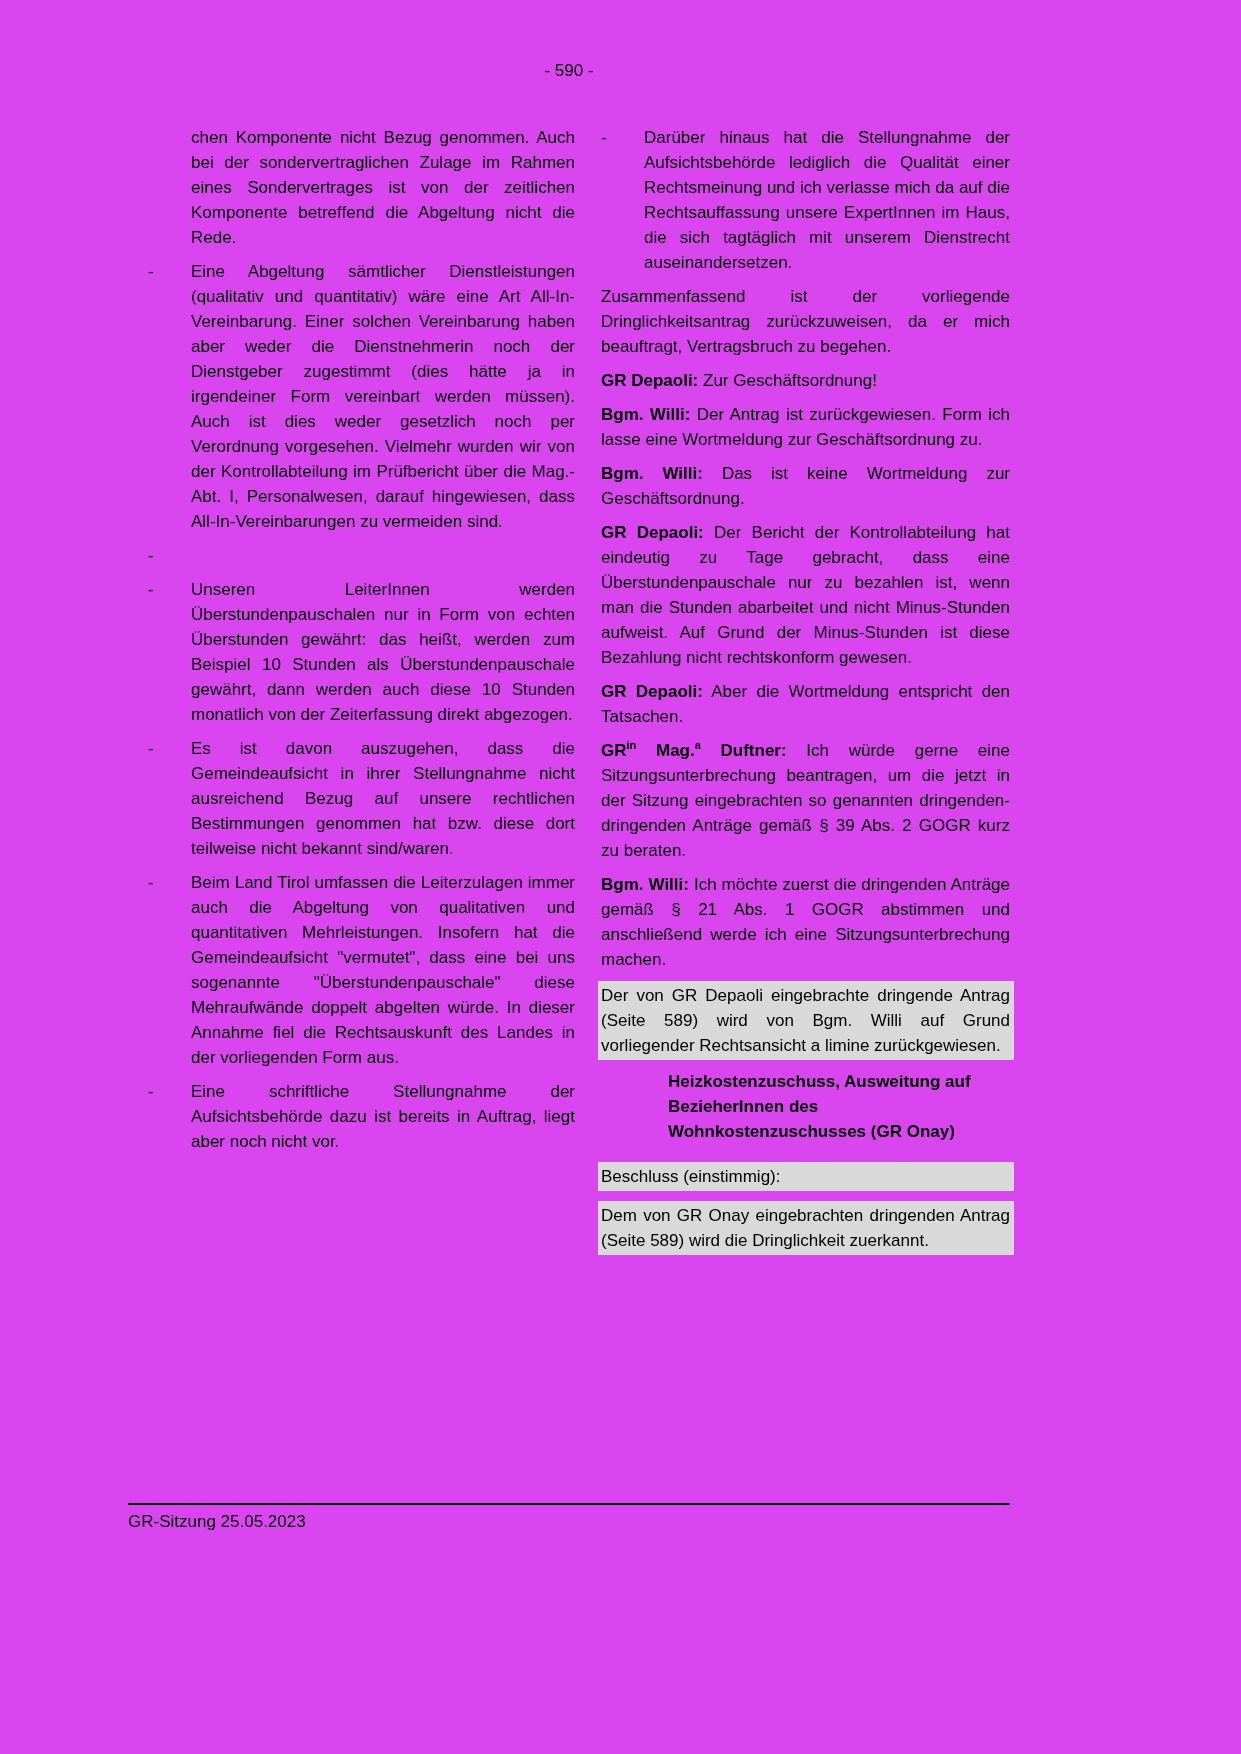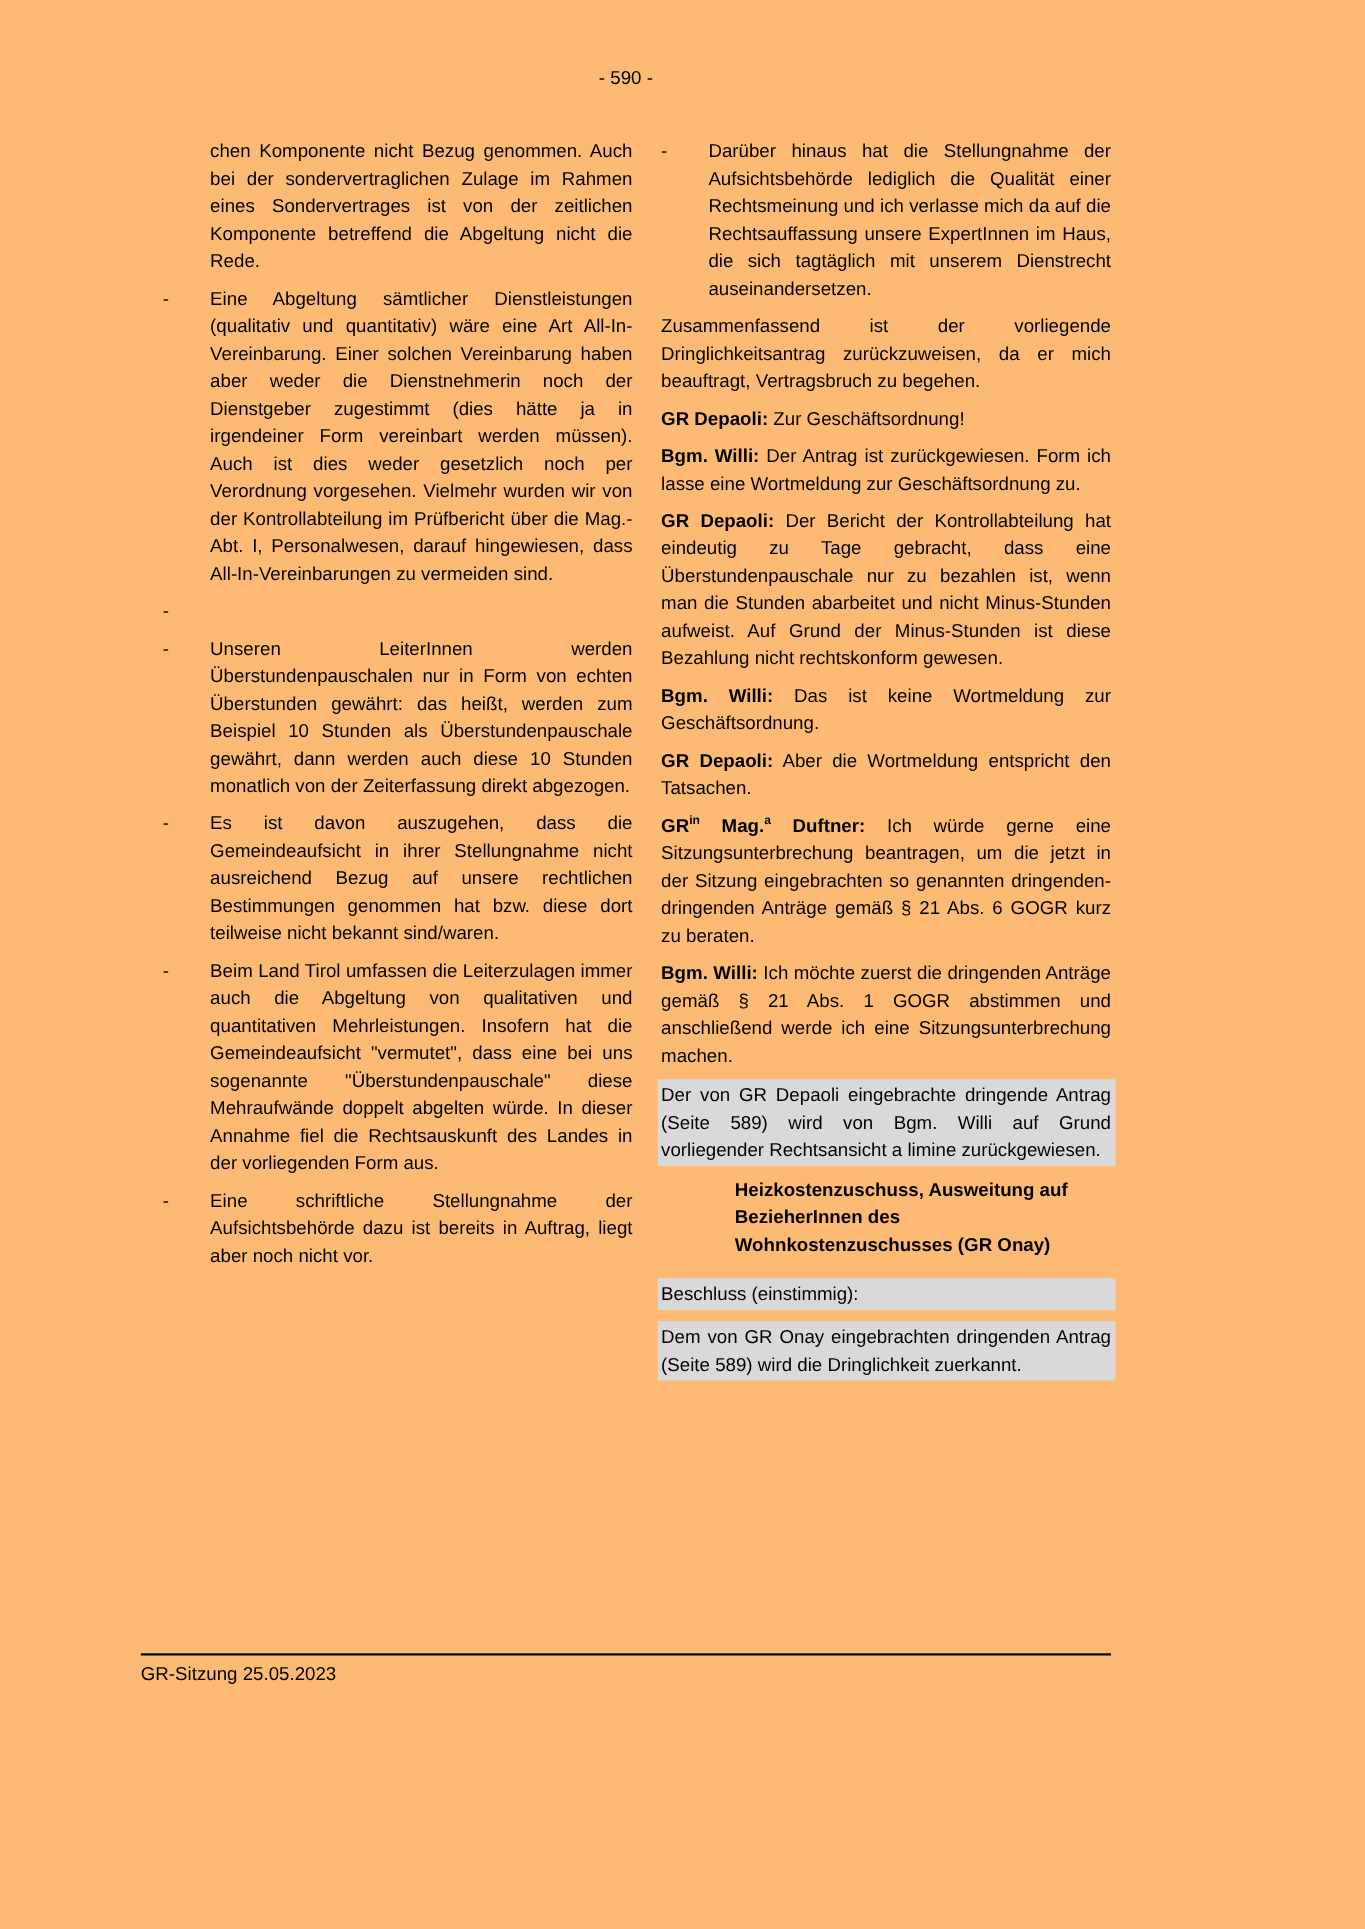--- a/index.html
+++ b/index.html
@@ -1,20 +1,20 @@
 <!DOCTYPE html>
 <html lang="de"><head>
 <meta charset="utf-8">
 <style>
   html, body { margin: 0; padding: 0; background: #ffffff; }
   .page {
     position: relative;
     width: 1241px;
     height: 1754px;
-    background: #fdba74;
+    background: #d946ef;
     color: #000000;
     font-family: "Liberation Sans", sans-serif;
     font-size: 17px;
     line-height: 25px;
     overflow: hidden;
   }
   .page-number {
     position: absolute;
     top: 58px;
     left: 128px;
@@ -116,27 +116,27 @@
       <span class="dash">-</span>
       <span class="bullet-text">Darüber hinaus hat die Stellungnahme der Aufsichtsbehörde lediglich die Qualität einer Rechtsmeinung und ich verlasse mich da auf die Rechtsauffassung unsere ExpertInnen im Haus, die sich tagtäglich mit unserem Dienstrecht auseinandersetzen.</span>
     </div>
 
     <p class="para">Zusammenfassend ist der vorliegende Dringlichkeitsantrag zurückzuweisen, da er mich beauftragt, Vertragsbruch zu begehen.</p>
 
     <p class="para"><strong>GR Depaoli:</strong> <span>Zur Geschäftsordnung!</span></p>
 
     <p class="para"><strong>Bgm. Willi:</strong> <span>Der Antrag ist zurückgewiesen. Form ich lasse eine Wortmeldung zur Geschäftsordnung zu.</span></p>
 
+    <p class="para"><strong>Bgm. Willi:</strong> <span>Das ist keine Wortmeldung zur Geschäftsordnung.</span></p>
+
     <p class="para"><strong>GR Depaoli:</strong> <span>Der Bericht der Kontrollabteilung hat eindeutig zu Tage gebracht, dass eine Überstundenpauschale nur zu bezahlen ist, wenn man die Stunden abarbeitet und nicht Minus-Stunden aufweist. Auf Grund der Minus-Stunden ist diese Bezahlung nicht rechtskonform gewesen.</span></p>
-
-    <p class="para"><strong>Bgm. Willi:</strong> <span>Das ist keine Wortmeldung zur Geschäftsordnung.</span></p>
 
     <p class="para"><strong>GR Depaoli:</strong> <span>Aber die Wortmeldung entspricht den Tatsachen.</span></p>
 
-    <p class="para"><strong><span>GR</span><sup>in</sup><span> Mag.</span><sup>a</sup><span> Duftner:</span></strong> <span>Ich würde gerne eine Sitzungsunterbrechung beantragen, um die jetzt in der Sitzung eingebrachten so genannten dringenden-dringenden Anträge gemäß § 21 Abs. 6 GOGR kurz zu beraten.</span></p>
+    <p class="para"><strong><span>GR</span><sup>in</sup><span> Mag.</span><sup>a</sup><span> Duftner:</span></strong> <span>Ich würde gerne eine Sitzungsunterbrechung beantragen, um die jetzt in der Sitzung eingebrachten so genannten dringenden-dringenden Anträge gemäß § 39 Abs. 2 GOGR kurz zu beraten.</span></p>
 
     <p class="para"><strong>Bgm. Willi:</strong> <span>Ich möchte zuerst die dringenden Anträge gemäß § 21 Abs. 1 GOGR abstimmen und anschließend werde ich eine Sitzungsunterbrechung machen.</span></p>
 
     <p class="para hl">Der von GR Depaoli eingebrachte dringende Antrag (Seite 589) wird von Bgm. Willi auf Grund vorliegender Rechtsansicht a limine zurückgewiesen.</p>
 
 
     <p class="item-title">Heizkostenzuschuss, Ausweitung auf BezieherInnen des Wohnkostenzuschusses (GR Onay)</p>
 
     <p class="para hl hl-line">Beschluss (einstimmig):</p>
 

